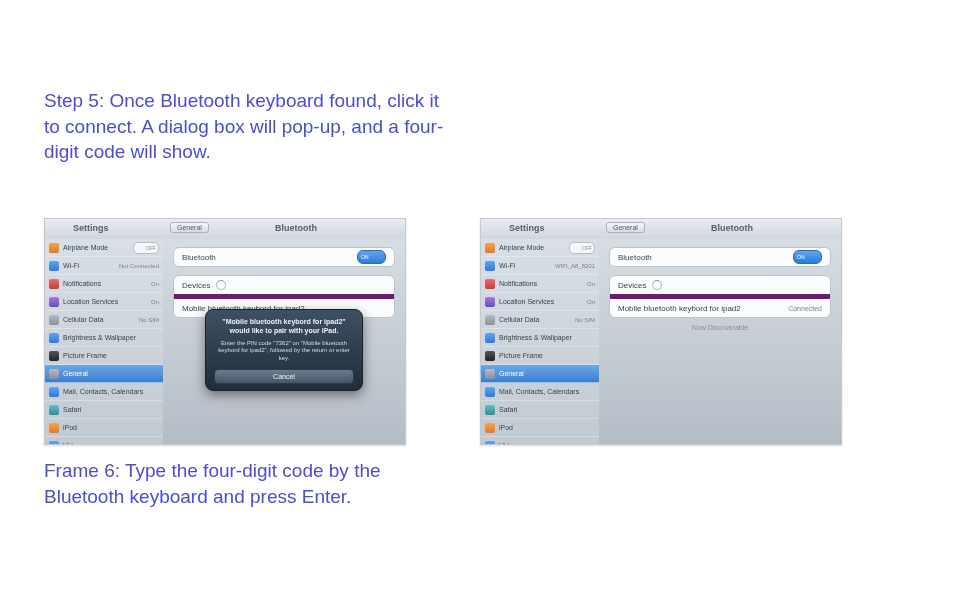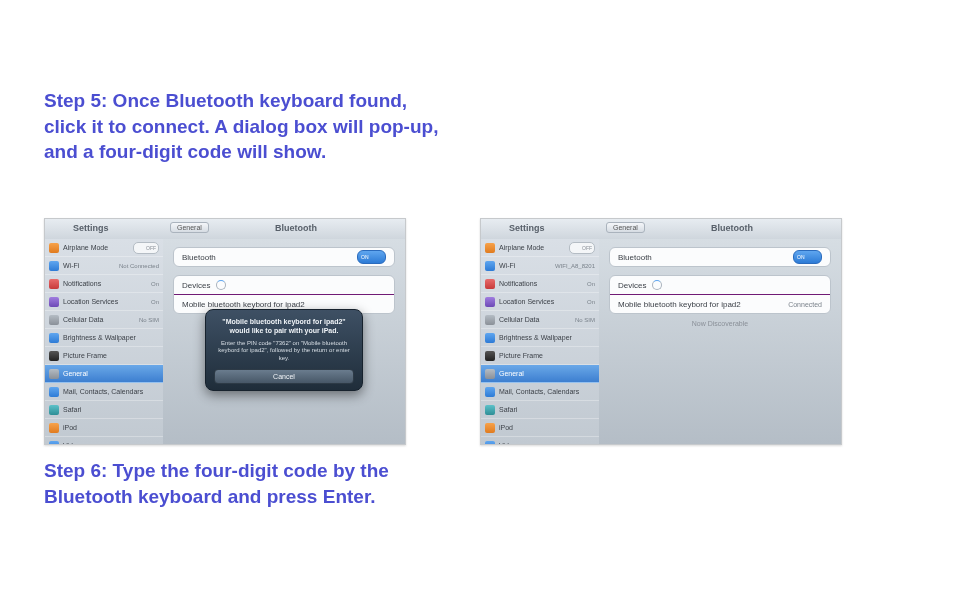--- a/index.html
+++ b/index.html
@@ -14,21 +14,21 @@
   .page {
     position: relative;
     width: 960px;
     height: 600px;
   }
   .step-text {
     position: absolute;
     color: #4b4ed1;
     font-size: 19px;
     line-height: 1.35;
-    font-weight: 700;
+    font-weight: 400;
   }
   .step5 { left: 44px;  top: 88px;  width: 400px; }
   .step7 { left: 480px; top: 88px;  width: 450px; }
   .step6 { left: 44px;  top: 458px; width: 400px; }
 
   
   .shot {
     position: absolute;
     width: 360px;
     height: 225px;
@@ -115,21 +115,21 @@
     border-radius: 6px;
     overflow: hidden;
   }
   .prow {
     height: 18px;
     display: flex;
     align-items: center;
     padding: 0 8px;
     font-size: 8px;
     color: #3a3f46;
-    border-bottom: 1px solid #701a75;
+    border-bottom: 5px solid #701a75;
     position: relative;
   }
   .prow:last-child { border-bottom: none; }
   .toggle-on {
     width: 24px; height: 12px; border-radius: 6px;
     background: linear-gradient(#5fa6ef, #2d7bd6);
     border: 1px solid #2a6bbd;
     margin-left: auto;
     font-size: 5px; color:#fff;
     display:flex; align-items:center; justify-content:flex-start; padding-left:3px;
@@ -189,21 +189,21 @@
   .ic-gray   { background: linear-gradient(#b4bcc4,#8a9098); }
   .ic-black  { background: linear-gradient(#555,#222); }
   .ic-teal   { background: linear-gradient(#5cc1c9,#2e8e96); }
 </style>
 </head>
 <body>
 
 <div class="page">
 
   <div class="step-text step5">Step 5: Once Bluetooth keyboard found, click it to connect. A dialog box will pop-up, and a four-digit code will show.</div>
-  <div class="step-text step6">Step 6: Type the four-digit code by the Bluetooth keyboard and press Enter.</div>
+  <div class="step-text step6">Frame 6: Type the four-digit code by the Bluetooth keyboard and press Enter.</div>
 
   <div class="shot left">
     <div class="topbar">
       <span class="title-settings">Settings</span>
       <span class="back-btn">General</span>
       <span class="title-bluetooth">Bluetooth</span>
     </div>
 
     <div class="sidebar">
       <div class="srow">

